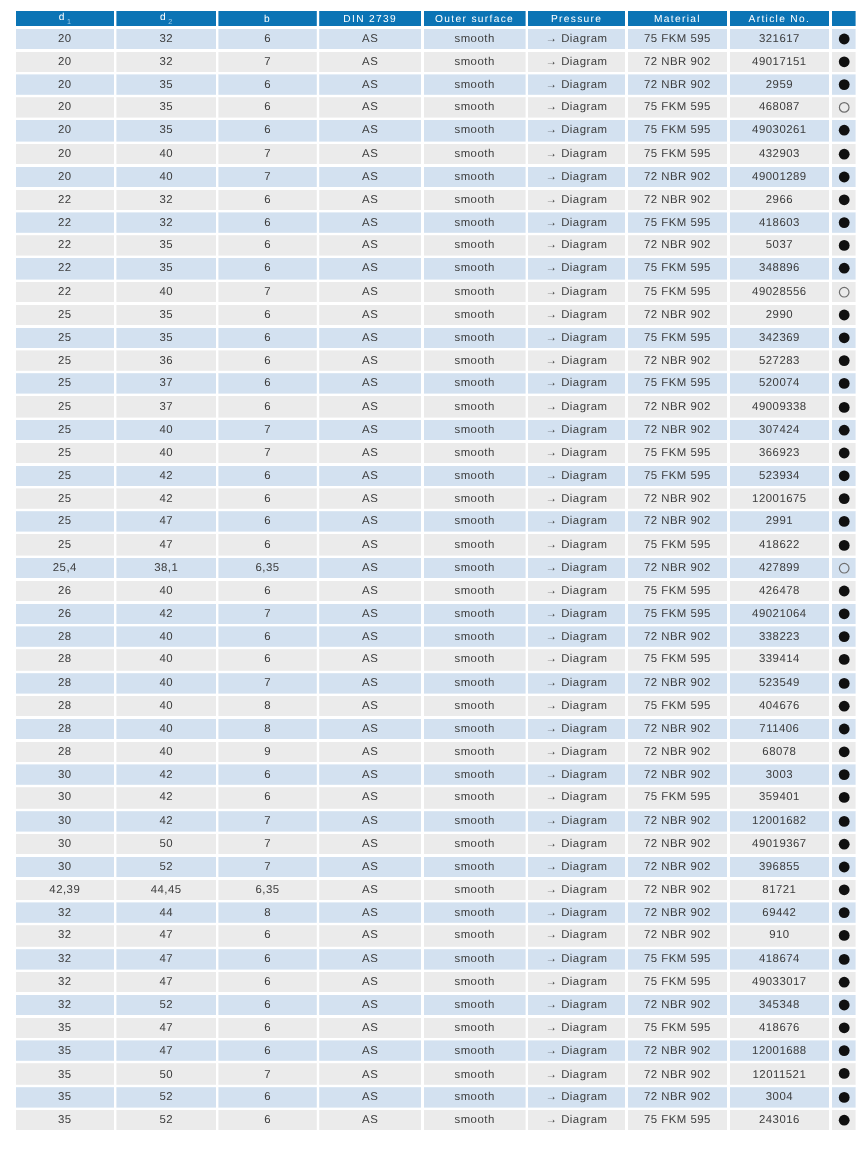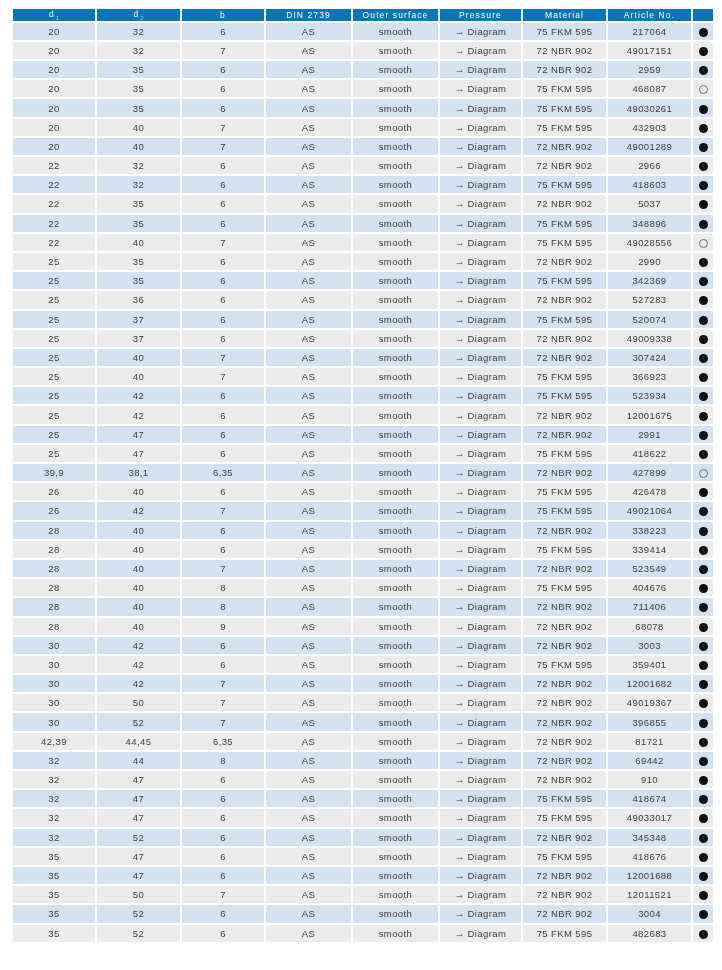--- a/index.html
+++ b/index.html
@@ -110,21 +110,21 @@
     </thead>
     <tbody id="table-body">
         <tr class="blue">
           <td>20</td>
           <td>32</td>
           <td>6</td>
           <td>AS</td>
           <td>smooth</td>
           <td>→ Diagram</td>
           <td>75 FKM 595</td>
-          <td>217064</td>
+          <td>321617</td>
           <td><span class="dot filled"></span></td>
         </tr>
         <tr class="gray">
           <td>20</td>
           <td>32</td>
           <td>7</td>
           <td>AS</td>
           <td>smooth</td>
           <td>→ Diagram</td>
           <td>72 NBR 902</td>
@@ -356,21 +356,21 @@
           <td>47</td>
           <td>6</td>
           <td>AS</td>
           <td>smooth</td>
           <td>→ Diagram</td>
           <td>75 FKM 595</td>
           <td>418622</td>
           <td><span class="dot filled"></span></td>
         </tr>
         <tr class="blue">
-          <td>39,9</td>
+          <td>25,4</td>
           <td>38,1</td>
           <td>6,35</td>
           <td>AS</td>
           <td>smooth</td>
           <td>→ Diagram</td>
           <td>72 NBR 902</td>
           <td>427899</td>
           <td><span class="dot open"></span></td>
         </tr>
         <tr class="gray">
@@ -627,18 +627,18 @@
           <td><span class="dot filled"></span></td>
         </tr>
         <tr class="gray">
           <td>35</td>
           <td>52</td>
           <td>6</td>
           <td>AS</td>
           <td>smooth</td>
           <td>→ Diagram</td>
           <td>75 FKM 595</td>
-          <td>482683</td>
+          <td>243016</td>
           <td><span class="dot filled"></span></td>
         </tr>
       </tbody>
   </table>
 </div>
 
 </body></html>

